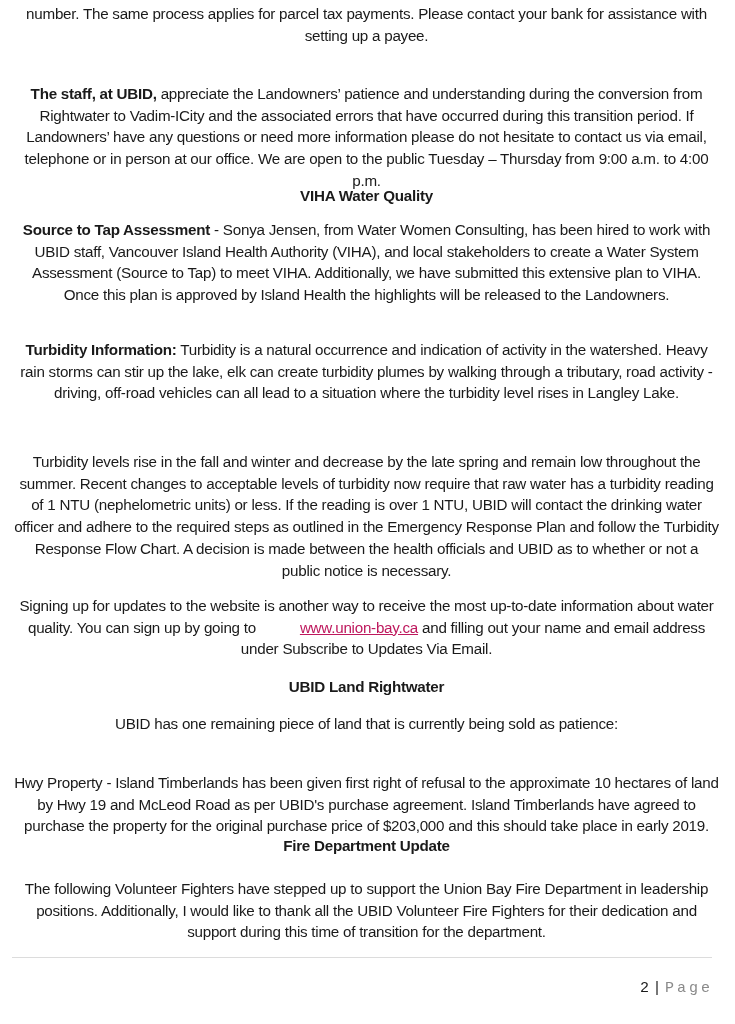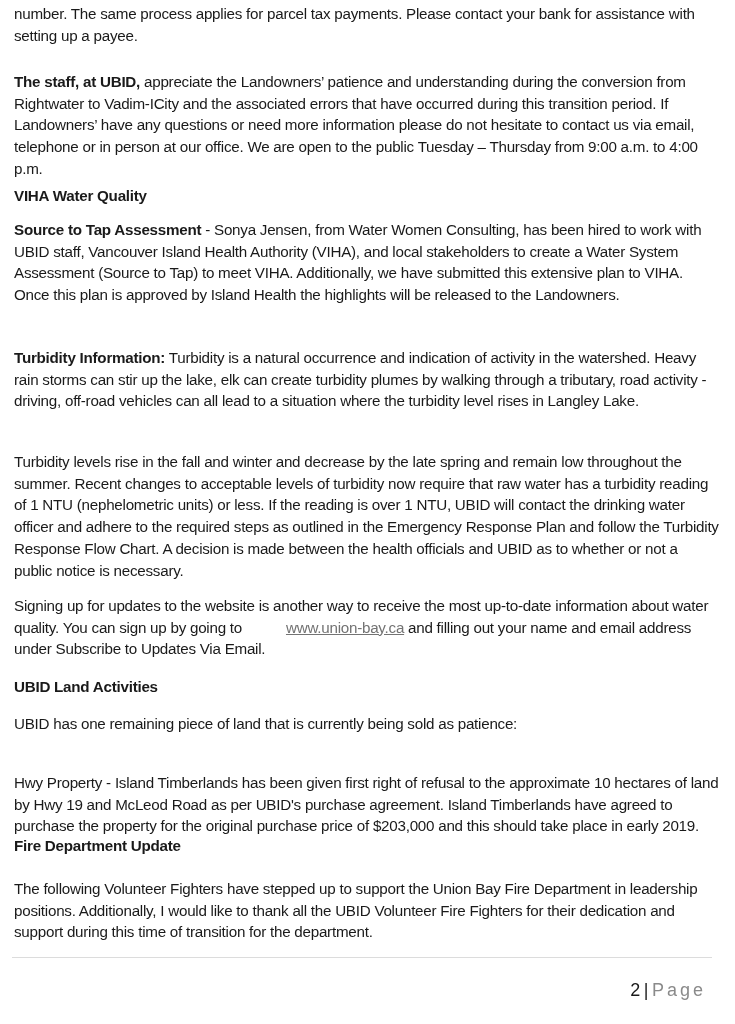--- a/index.html
+++ b/index.html
@@ -6,70 +6,70 @@
   body {
     width: 735px; height: 1024px; position: relative; overflow: hidden;
     font-family: "Liberation Sans", "DejaVu Sans", sans-serif;
     color: #1a1a1a;
   }
   .page {
     position: absolute; left: 14px; top: 0; width: 705px;
     font-size: 15.2px; line-height: 21.7px; letter-spacing: -0.25px;
   }
   p { margin: 0; }
-  .para { position: absolute; left: 0; width: 705px; }
+  .para { position: absolute; left: 0; width: 705px; text-align: center; }
   b { font-weight: bold; }
-  a.link { color: #737373; text-decoration: underline; margin-left: 40px; }
+  a.link { color: #be185d; text-decoration: underline; margin-left: 40px; }
   .rule {
     position: absolute; left: 12px; width: 700px; top: 957px;
     height: 1px; background: #dcdcdc;
   }
   .footer {
-    position: absolute; right: 29px; top: 980px;
-    font-size: 18px; letter-spacing: 0.5px;
+    position: absolute; right: 22px; top: 980px;
+    font-size: 15px; letter-spacing: 0.5px; font-family: Liberation Mono, monospace;
   }
   .footer .num { color: #1a1a1a; }
   .footer .bar { color: #1a1a1a; margin: 0 3px; }
   .footer .pg { color: #8a8a8a; letter-spacing: 3px; }
 </style>
 </head>
 <body>
 
 <div class="page">
 
   <p class="para" style="top:3px">
     <span>number. The same process applies for parcel tax payments. Please contact your bank for assistance with setting up a payee.</span>
   </p>
 
-  <p class="para" style="top:71px">
+  <p class="para" style="top:83px">
     <b>The staff, at UBID,</b><span> appreciate the Landowners’ patience and understanding during the conversion from Rightwater to Vadim-ICity and the associated errors that have occurred during this transition period. If Landowners’ have any questions or need more information please do not hesitate to contact us via email, telephone or in person at our office. We are open to the public Tuesday – Thursday from 9:00 a.m. to 4:00 p.m.</span>
   </p>
 
   <p class="para" style="top:185px">
     <b>VIHA Water Quality</b>
   </p>
 
   <p class="para" style="top:219px">
     <b>Source to Tap Assessment</b><span> - Sonya Jensen, from Water Women Consulting, has been hired to work with UBID staff, Vancouver Island Health Authority (VIHA), and local stakeholders to create a Water System Assessment (Source to Tap) to meet VIHA.   Additionally, we have submitted this extensive plan to VIHA. Once this plan is approved by Island Health the highlights will be released to the Landowners.</span>
   </p>
 
-  <p class="para" style="top:347px">
+  <p class="para" style="top:339px">
     <b>Turbidity Information:</b><span> Turbidity is a natural occurrence and indication of activity in the watershed. Heavy rain storms can stir up the lake, elk can create turbidity plumes by walking through a tributary, road activity - driving, off-road vehicles can all lead to a situation where the turbidity level rises in Langley Lake.</span>
   </p>
 
   <p class="para" style="top:451px">
     <span>Turbidity levels rise in the fall and winter and decrease by the late spring and remain low throughout the summer. Recent changes to acceptable levels of turbidity now require that raw water has a turbidity reading of 1 NTU (nephelometric units) or less. If the reading is over 1 NTU, UBID will contact the drinking water officer and adhere to the required steps as outlined in the Emergency Response Plan and follow the Turbidity Response Flow Chart. A decision is made between the health officials and UBID as to whether or not a public notice is necessary.</span>
   </p>
 
   <p class="para" style="top:595px">
     <span>Signing up for updates to the website is another way to receive the most up-to-date information about water quality. You can sign up by going to </span><a class="link" href="#">www.union-bay.ca</a><span> and filling out your name and email address under Subscribe to Updates Via Email.</span>
   </p>
 
   <p class="para" style="top:676px">
-    <b>UBID Land Activities</b>
+    <b>UBID Land Rightwater</b>
   </p>
 
   <p class="para" style="top:713px">
     <span>UBID has one remaining piece of land that is currently being sold as patience:</span>
   </p>
 
   <p class="para" style="top:772px">
     <span>Hwy Property - Island Timberlands has been given first right of refusal to the approximate 10 hectares of land by Hwy 19 and McLeod Road as per UBID's purchase agreement. Island Timberlands have agreed to purchase the property for the original purchase price of $203,000 and this should take place in early 2019.</span>
   </p>
 

